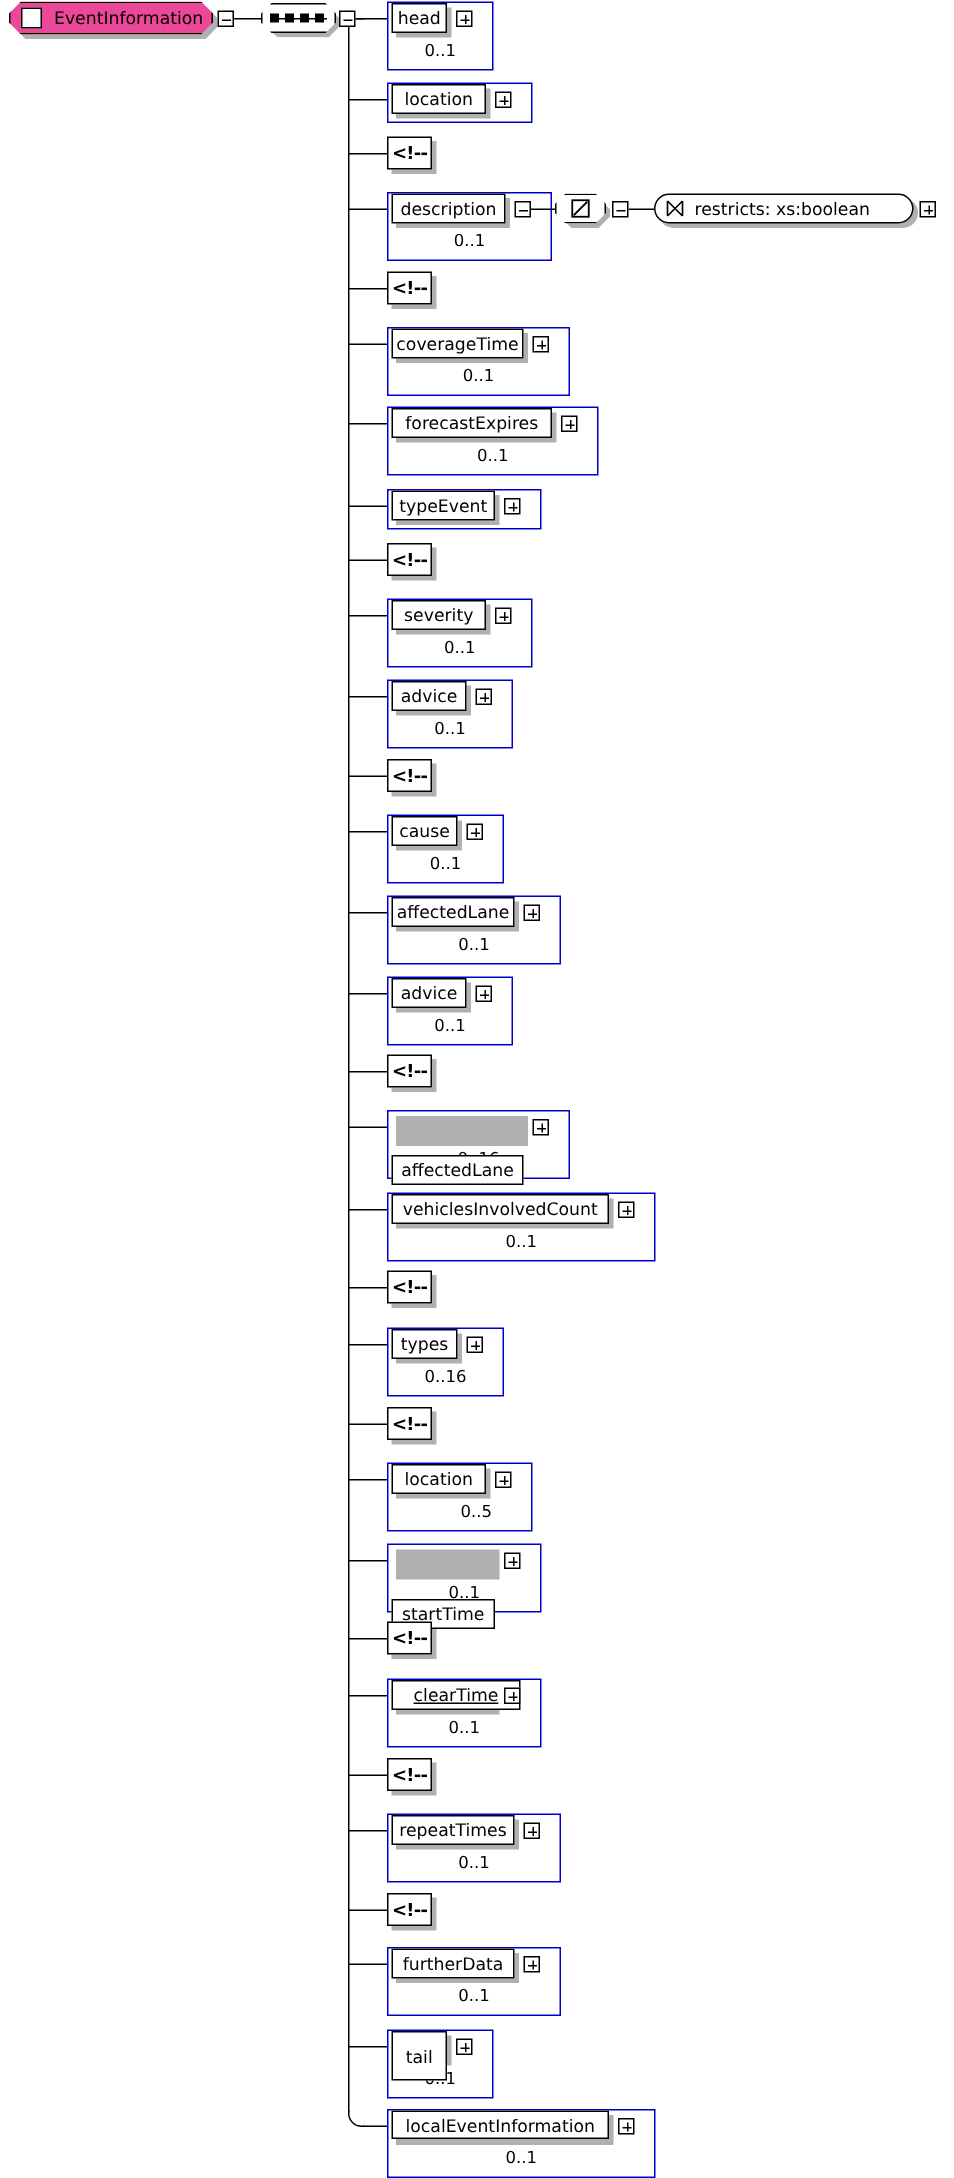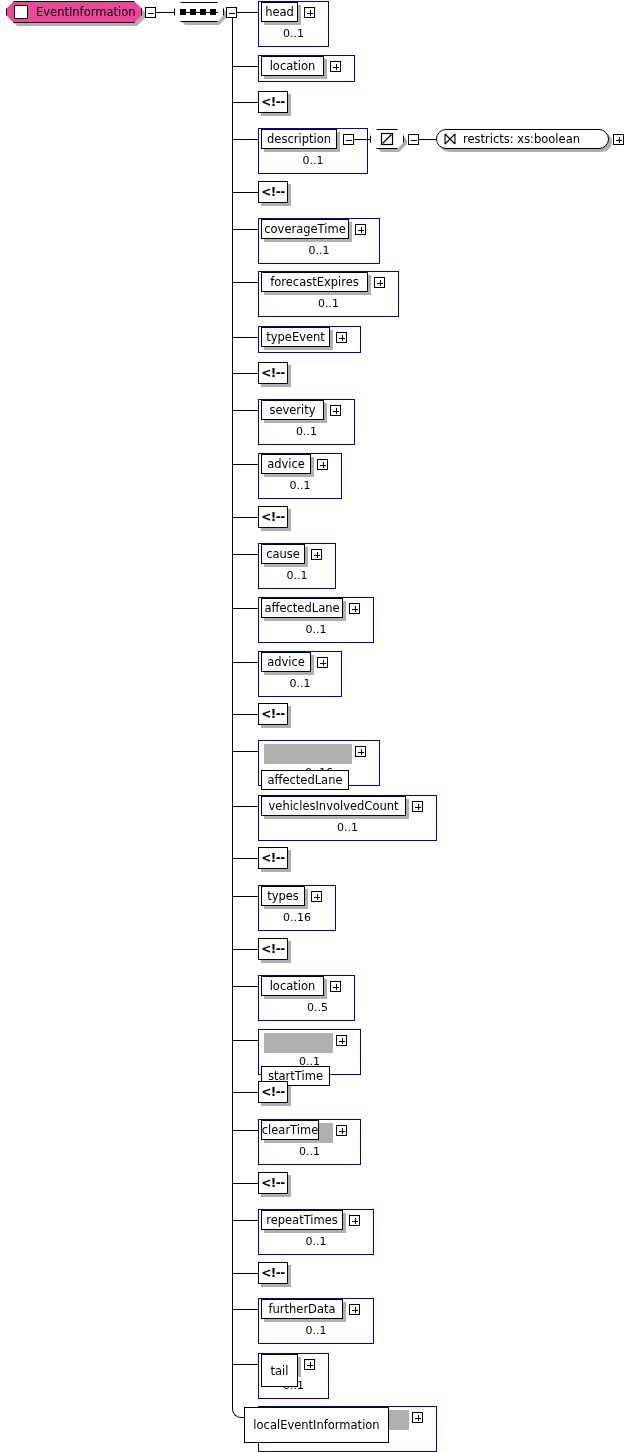--- a/index.html
+++ b/index.html
@@ -337,21 +337,21 @@
     <div class="togglebox plus" style="left: 336px; top: 1035px;"></div>
     <div class="card" style="left: 258px; top: 1055px; width: 103px; height: 16px;"><span>0..1</span></div>
     <div class="hline" style="left: 232px; top: 1092px; width: 26px;"></div>
     <div class="commentshadow" style="left: 261px; top: 1084px; width: 30px; height: 22px;"></div>
     <div class="commentbox" style="left: 258px; top: 1081px; width: 30px; height: 22px;">
       <span>&lt;!--</span>
     </div>
     <div class="hline" style="left: 232px; top: 1130px; width: 26px;"></div>
     <div class="elemframe" style="left: 258px; top: 1119px; width: 103px; height: 46px;"></div>
     <div class="nameshadow" style="left: 264px; top: 1123px; width: 69px; height: 20px;"></div>
-    <div class="nameplate" style="left: 261px; top: 1120px; width: 58px; height: 20px;">
+    <div class="nameplate" style="left: 261px; top: 1120px; width: 86px; height: 20px; text-decoration: underline;">
       <span>clearTime</span>
     </div>
     <div class="togglebox plus" style="left: 336px; top: 1125px;"></div>
     <div class="card" style="left: 258px; top: 1145px; width: 103px; height: 16px;"><span>0..1</span></div>
     <div class="hline" style="left: 232px; top: 1183px; width: 26px;"></div>
     <div class="commentshadow" style="left: 261px; top: 1175px; width: 30px; height: 22px;"></div>
     <div class="commentbox" style="left: 258px; top: 1172px; width: 30px; height: 22px;">
       <span>&lt;!--</span>
     </div>
     <div class="hline" style="left: 232px; top: 1220px; width: 26px;"></div>
@@ -378,18 +378,18 @@
     <div class="hline" style="left: 232px; top: 1364px; width: 26px;"></div>
     <div class="elemframe" style="left: 258px; top: 1353px; width: 71px; height: 46px;"></div>
     <div class="nameshadow" style="left: 264px; top: 1357px; width: 37px; height: 20px;"></div>
     <div class="nameplate" style="left: 261px; top: 1354px; width: 37px; height: 33px;">
       <span>tail</span>
     </div>
     <div class="togglebox plus" style="left: 304px; top: 1359px;"></div>
     <div class="card" style="left: 258px; top: 1379px; width: 71px; height: 16px;"><span>0..1</span></div>
     <div class="elemframe" style="left: 258px; top: 1406px; width: 179px; height: 46px;"></div>
     <div class="nameshadow" style="left: 264px; top: 1410px; width: 145px; height: 20px;"></div>
-    <div class="nameplate" style="left: 244px; top: 1407px; width: 145px; height: 36px;">
+    <div class="nameplate" style="left: 261px; top: 1407px; width: 145px; height: 19px;">
       <span>localEventInformation</span>
     </div>
     <div class="togglebox plus" style="left: 412px; top: 1412px;"></div>
     <div class="card" style="left: 258px; top: 1432px; width: 179px; height: 16px;"><span>0..1</span></div>
   </div>
 
 </body></html>

